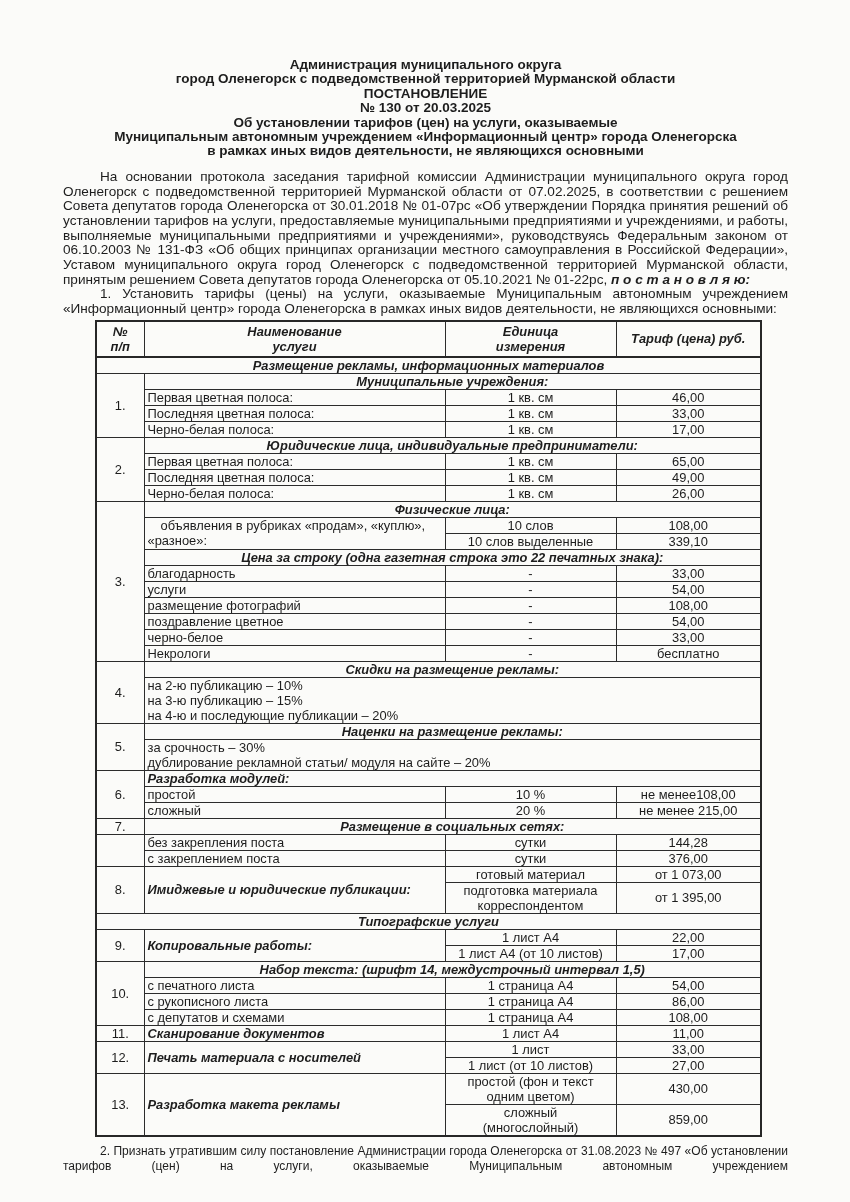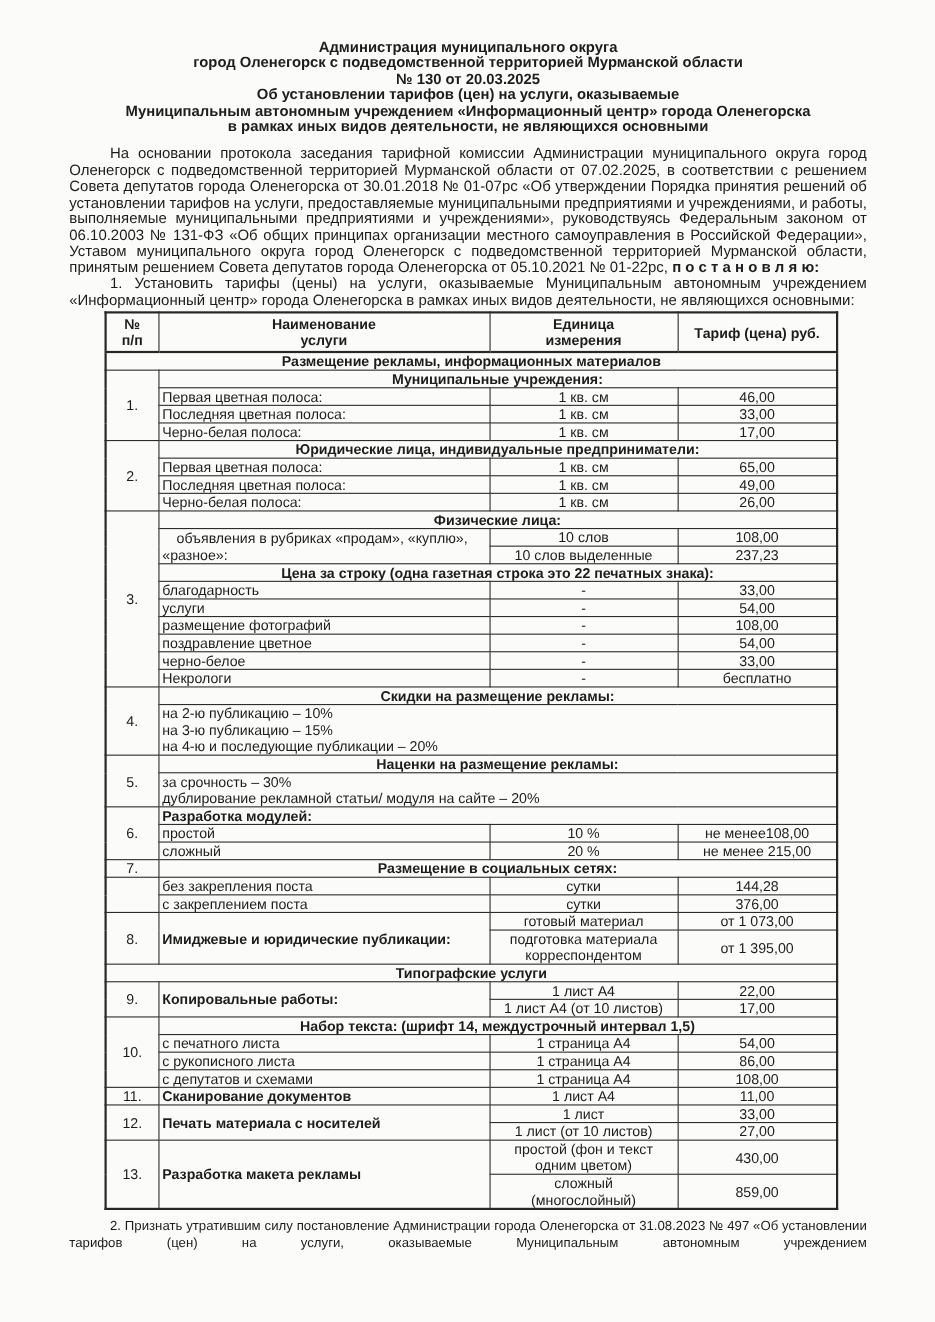--- a/index.html
+++ b/index.html
@@ -3,27 +3,27 @@
 <meta charset="utf-8">
 <style>
   html,body{margin:0;padding:0;}
   body{
     width:850px;height:1202px;
     background:#fbfbf9;
     font-family:"Liberation Sans","DejaVu Sans",sans-serif;
     color:#1d1d1d;
     -webkit-font-smoothing:antialiased;
   }
-  .page{padding:36px 62px 0 63px;}
+  .page{padding:58px 62px 0 63px;}
   .doc-header{text-align:center;font-weight:bold;font-size:13.5px;line-height:14.4px;}
   .doc-header div{white-space:nowrap;}
   p.par{margin:0;text-align:justify;font-size:13.6px;line-height:14.7px;text-indent:37px;}
   p.preamble{margin-top:11px;}
   p.item1{margin-top:0;}
-  .b{font-weight:bold;}
+  .b{font-weight:bold;font-style:italic;}
   table.tariff{
     border-collapse:collapse;
     margin:3px 26px 0 32px;
     width:665px;
     table-layout:fixed;
     font-size:12.9px;
   }
   table.tariff td{
     border:1px solid #2c2c2c;
     padding:0 3px;
@@ -40,20 +40,21 @@
   p.footer{margin-top:7px;text-align:justify;text-align-last:justify;font-size:12px;line-height:15.2px;text-indent:37px;}
 </style>
 </head>
 <body>
 
 <div class="page">
 
   <div class="doc-header">
     <div>Администрация муниципального округа</div>
     <div>город Оленегорск с подведомственной территорией Мурманской области</div>
+    <div>ПОСТАНОВЛЕНИЕ</div>
     <div>№ 130 от 20.03.2025</div>
     <div>Об установлении тарифов (цен) на услуги, оказываемые</div>
     <div>Муниципальным автономным учреждением «Информационный центр» города Оленегорска</div>
     <div>в рамках иных видов деятельности, не являющихся основными</div>
   </div>
 
   <p class="par preamble"><span>На основании протокола заседания тарифной комиссии Администрации муниципального округа город Оленегорск с подведомственной территорией Мурманской области от 07.02.2025, в соответствии с решением Совета депутатов города Оленегорска от 30.01.2018 № 01-07рс «Об утверждении Порядка принятия решений об установлении тарифов на услуги, предоставляемые муниципальными предприятиями и учреждениями, и работы, выполняемые муниципальными предприятиями и учреждениями», руководствуясь Федеральным законом от 06.10.2003 № 131-ФЗ «Об общих принципах организации местного самоуправления в Российской Федерации», Уставом муниципального округа город Оленегорск с подведомственной территорией Мурманской области, принятым решением Совета депутатов города Оленегорска от 05.10.2021 № 01-22рс, </span><span class="b">п о с т а н о в л я ю:</span></p>
 
   <p class="par item1">1. Установить тарифы (цены) на услуги, оказываемые Муниципальным автономным учреждением «Информационный центр» города Оленегорска в рамках иных видов деятельности, не являющихся основными:</p>
 
@@ -116,21 +117,21 @@
           <td rowspan="10" class="num">3.</td>
           <td colspan="3" class="c b">Физические лица:</td>
         </tr>
         <tr>
           <td rowspan="2" class="l hang">объявления в рубриках «продам», «куплю»,<br>«разное»:</td>
           <td class="c">10 слов</td>
           <td class="c">108,00</td>
         </tr>
         <tr>
           <td class="c">10 слов выделенные</td>
-          <td class="c">237,23</td>
+          <td class="c">339,10</td>
         </tr>
         <tr>
           <td colspan="3" class="c b">Цена за строку (одна газетная строка это 22 печатных знака):</td>
         </tr>
         <tr>
           <td class="l">благодарность</td>
           <td class="c">-</td>
           <td class="c">33,00</td>
         </tr>
         <tr>

